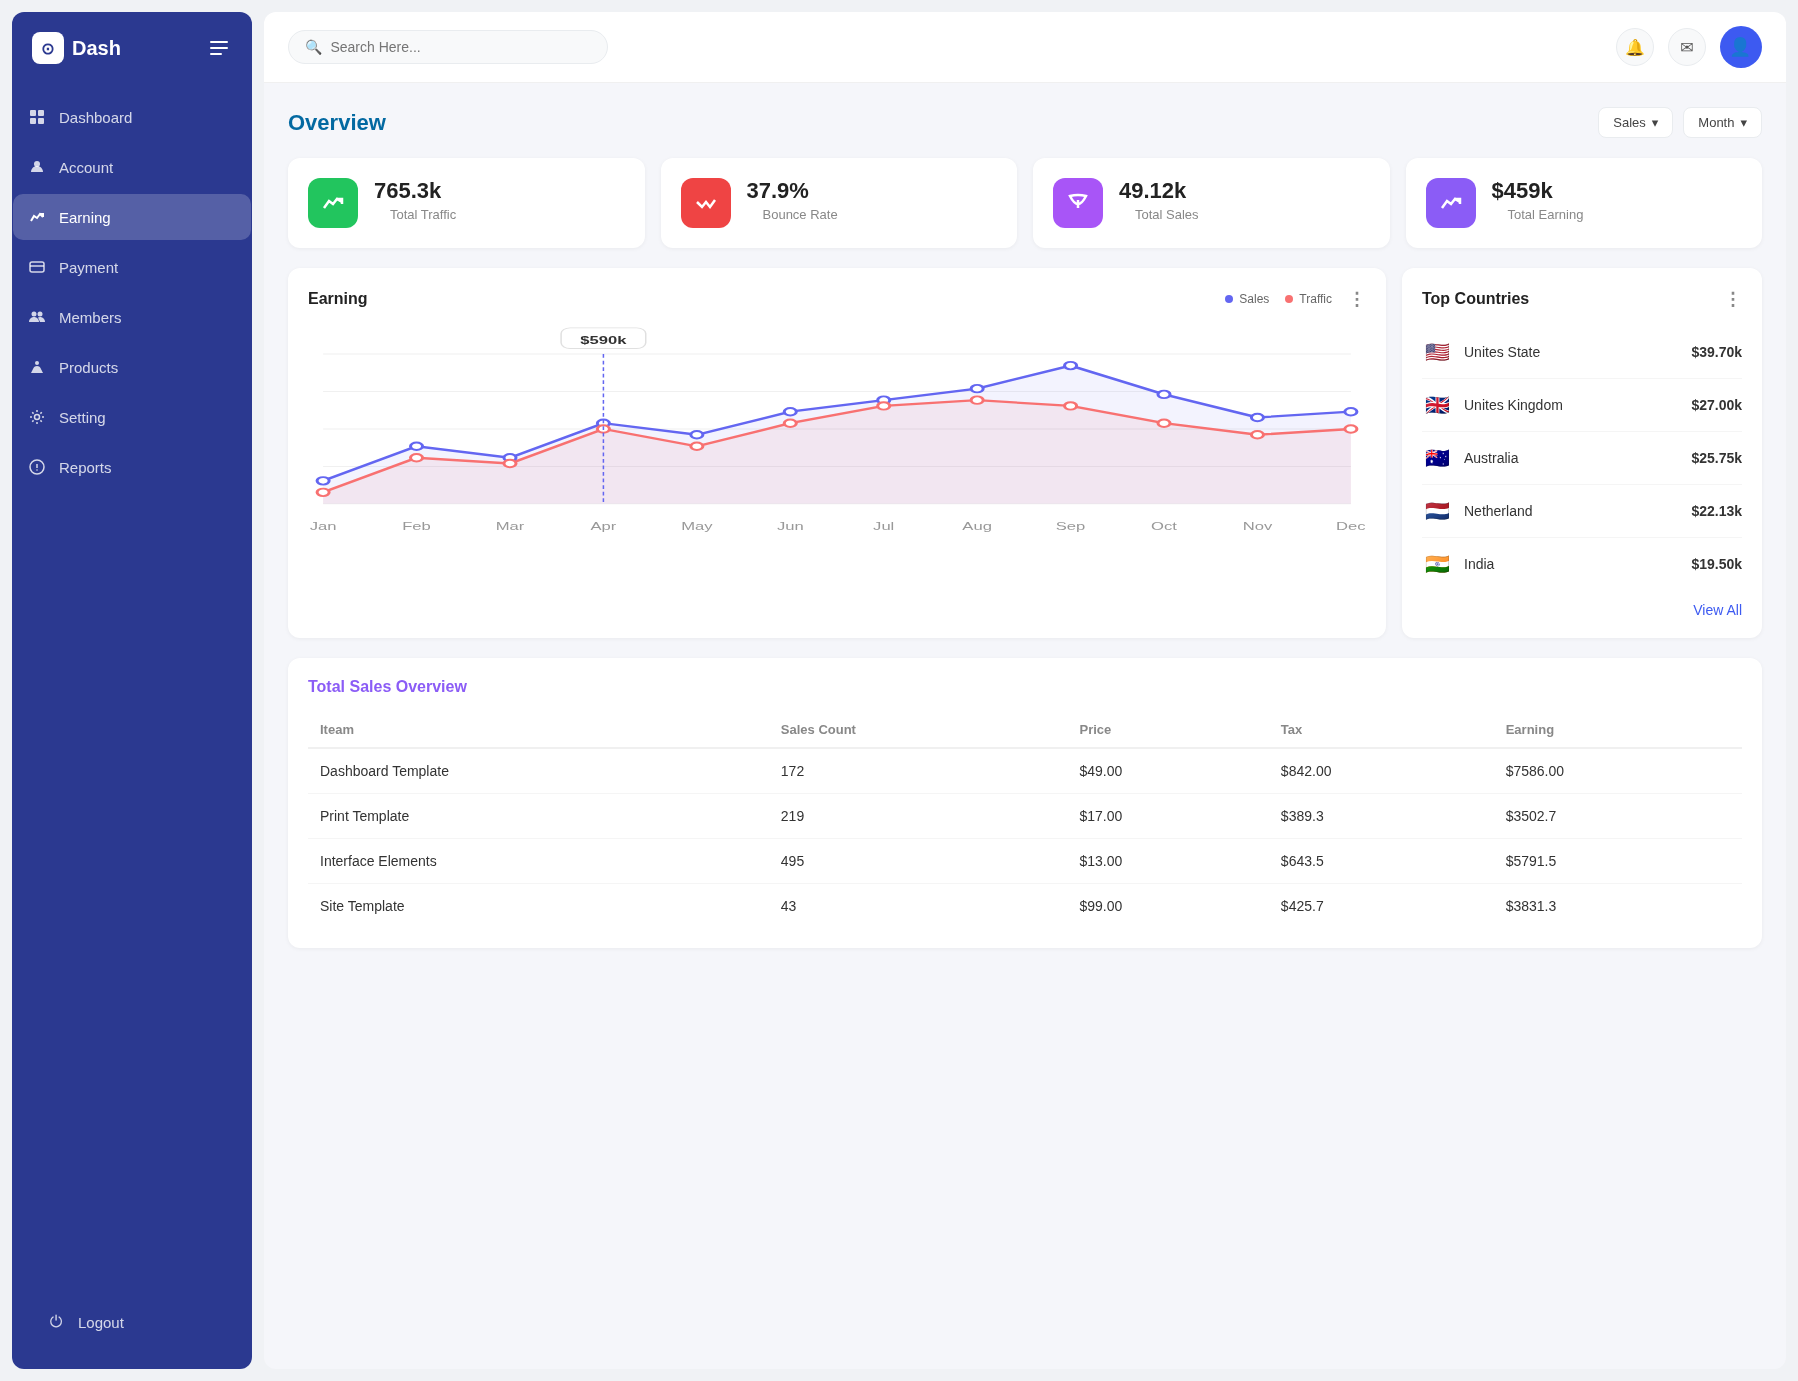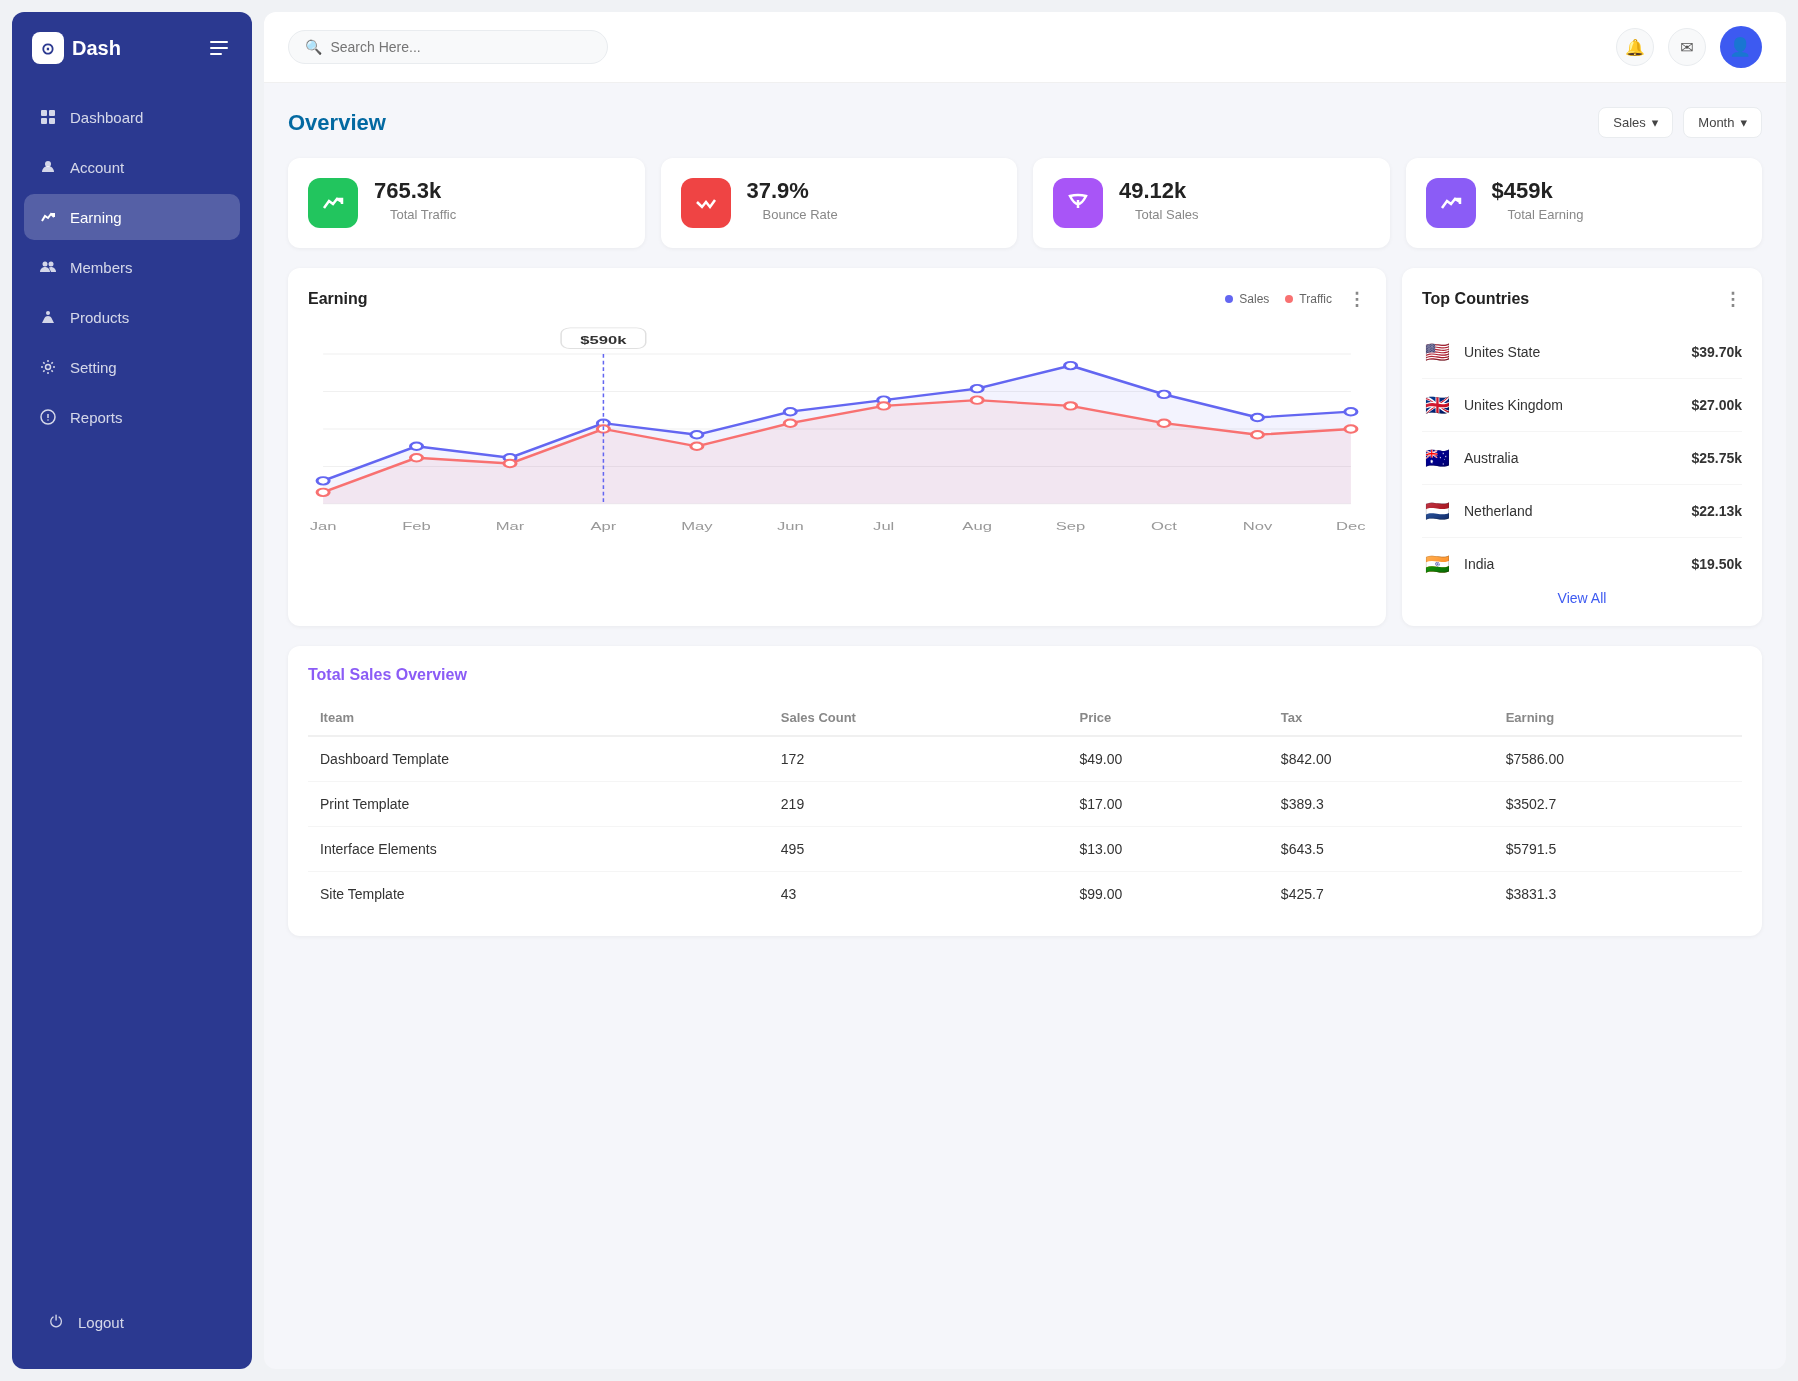--- a/index.html
+++ b/index.html
@@ -57,21 +57,21 @@
       height: 2px;
       background: white;
       border-radius: 2px;
       display: block;
     }
     .hamburger span:first-child { width: 18px; }
     .hamburger span:last-child { width: 12px; }
 
     .sidebar-nav {
       flex: 1;
-      padding: 0 12px;
+      padding: 0 1px;
     }
     .nav-item {
       display: flex;
       align-items: center;
       gap: 12px;
       padding: 13px 14px;
       border-radius: 10px;
       cursor: pointer;
       margin-bottom: 4px;
       font-size: 15px;
@@ -339,22 +339,22 @@
       font-size: 14px;
       color: #333;
       font-weight: 500;
     }
     .country-value {
       font-size: 14px;
       color: #333;
       font-weight: 600;
     }
     .view-all {
-      text-align: center;
-      margin-top: 0;
+      text-align: right;
+      margin-top: 12px;
       font-size: 14px;
       color: #3d5af1;
       cursor: pointer;
       font-weight: 500;
     }
 
     
     .table-card {
       background: white;
       border-radius: 12px;
@@ -428,20 +428,29 @@
     <span>Account</span>
   </div>
       <div class="nav-item active">
     <div class="nav-icon">
           <svg width="16" height="16" viewBox="0 0 16 16" fill="none" stroke="currentColor" stroke-width="2">
             <polyline points="2,12 5,7 8,9 11,5 14,8"></polyline>
             <polyline points="11,5 14,5 14,8"></polyline>
           </svg>
         </div>
     <span>Earning</span>
+  </div>
+      <div class="nav-item">
+    <div class="nav-icon">
+          <svg width="16" height="16" viewBox="0 0 16 16" fill="currentColor">
+            <rect x="1" y="3" width="14" height="10" rx="2" fill="none" stroke="currentColor" stroke-width="1.5"></rect>
+            <line x1="1" y1="7" x2="15" y2="7" stroke="currentColor" stroke-width="1.5"></line>
+          </svg>
+        </div>
+    <span>Payment</span>
   </div>
       <div class="nav-item">
     <div class="nav-icon">
           <svg width="16" height="16" viewBox="0 0 16 16" fill="currentColor">
             <circle cx="5" cy="5" r="2.5"></circle>
             <circle cx="11" cy="5" r="2.5"></circle>
             <path d="M0 13c0-2.8 2.2-5 5-5s5 2.2 5 5H0z"></path>
             <path d="M9 8.5c.6-.3 1.3-.5 2-.5 2.8 0 5 2.2 5 5h-5"></path>
           </svg>
         </div>

